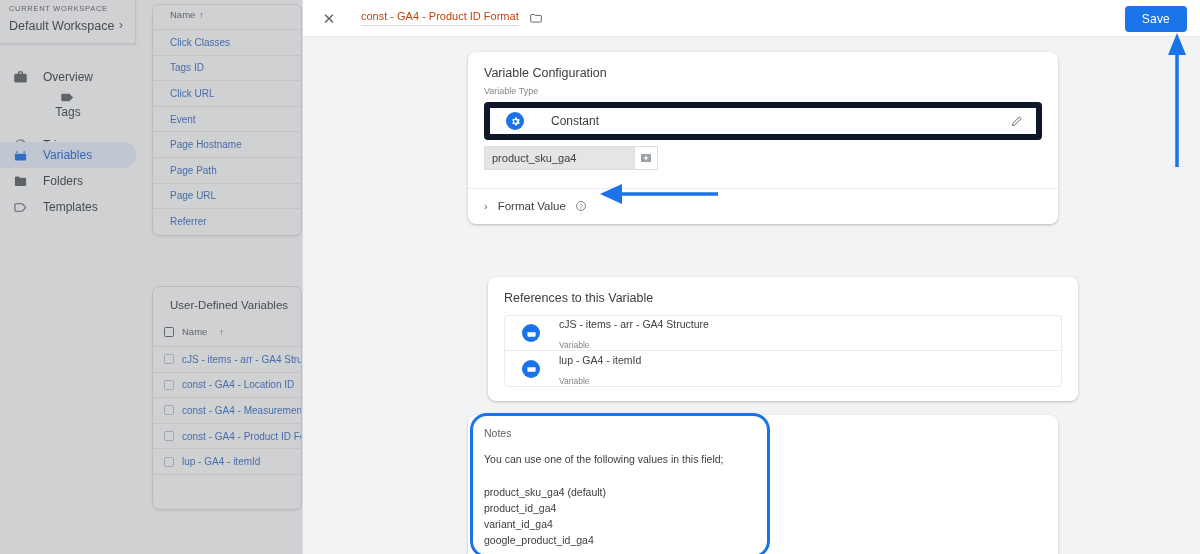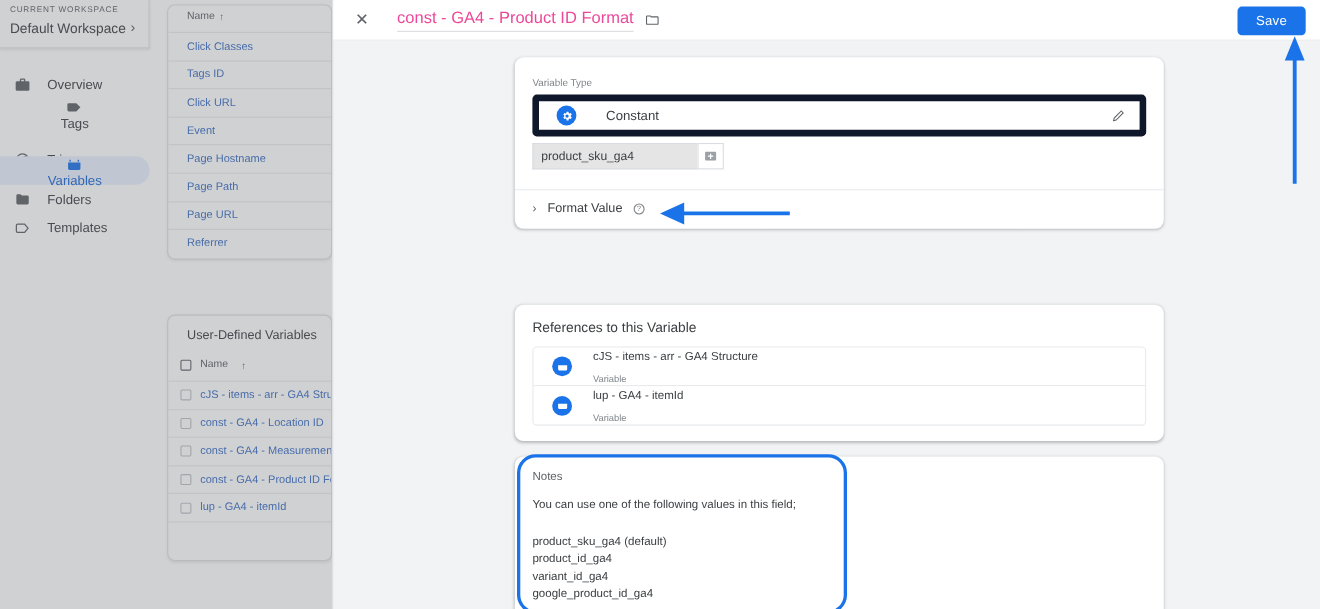--- a/index.html
+++ b/index.html
@@ -119,21 +119,21 @@
     background: #ffffff; border-bottom: 1px solid #e8eaed;
     display: flex; align-items: center;
   }
   .close-x {
     margin-left: 16px; width: 20px; height: 20px;
     display: flex; align-items: center; justify-content: center;
     color: #5f6368; font-size: 15px; line-height: 1;
   }
   .modal-title {
     margin-left: 22px;
-    font-size: 15px; color: #ec4899;
+    font-size: 11px; color: #c2410c;
     border-bottom: 1px solid #dadce0;
     padding-bottom: 3px;
   }
   .folder-ic {
     margin-left: 10px; color: #5f6368;
     display: flex; align-items: center;
   }
   .save-btn {
     position: absolute; right: 14px; top: 6px;
     background: #1a73e8; color: #fff;
@@ -148,21 +148,21 @@
     background: #ffffff; border-radius: 8px;
     box-shadow: 0 1px 3px rgba(60,64,67,0.22), 0 1px 2px rgba(60,64,67,0.10);
   }
   .mcard-title {
     font-size: 12.5px; color: #3c4043;
     padding: 14px 0 0 16px;
   }
 
   .field-label {
     font-size: 9px; color: #80868b;
-    padding-left: 16px; margin-top: 18px;
+    padding-left: 16px; margin-top: 6px;
   }
   .type-box {
     margin: 6px 16px 0 16px; height: 38px;
     border: 6px solid #0f172a; border-radius: 4px;
     display: flex; align-items: center; position: relative;
   }
   .type-icon {
     margin-left: 16px; width: 18px; height: 18px;
     border-radius: 50%; background: #1a73e8;
     display: flex; align-items: center; justify-content: center;
@@ -261,21 +261,21 @@
       <div class="nav-item" style="top:132px;">
         <span class="ic">
           <svg width="15" height="15" viewBox="0 0 24 24" fill="none" stroke="currentColor" stroke-width="1.6">
               <circle cx="12" cy="12" r="9"></circle>
               <path d="M16 8l-8 8" stroke-width="5" stroke-linecap="round"></path>
             </svg>
         </span>
         <span class="lbl">Triggers</span>
       </div>
 
-      <div class="nav-item active" style="top:142px;flex-direction:column;">
+      <div class="nav-item active" style="top:142px;">
         <span class="ic">
           <svg width="15" height="15" viewBox="0 0 24 24" fill="currentColor">
               <path d="M3 9h18v9a2 2 0 0 1-2 2H5a2 2 0 0 1-2-2V9zm2-4h2v3H5V5zm12 0h2v3h-2V5z"></path>
             </svg>
         </span>
         <span class="lbl">Variables</span>
       </div>
 
       <div class="nav-item" style="top:168px;">
         <span class="ic">
@@ -372,20 +372,21 @@
       <div class="modal-title">const - GA4 - Product ID Format</div>
       <div class="folder-ic">
         <svg width="14" height="14" viewBox="0 0 24 24" fill="none" stroke="currentColor" stroke-width="1.7">
             <path d="M3 7a1 1 0 0 1 1-1h5l1.5 1.5H20a1 1 0 0 1 1 1V18a1 1 0 0 1-1 1H4a1 1 0 0 1-1-1V7z"></path>
           </svg>
       </div>
       <button class="save-btn">Save</button>
     </div>
 
     <div class="mcard" style="top:52px;">
+      <div class="mcard-title">Variable Configuration</div>
 
       <div class="field-label">Variable Type</div>
       <div class="type-box">
         <span class="type-icon">
           <svg width="11" height="11" viewBox="0 0 24 24" fill="#ffffff">
               <path d="M19.4 13a7.6 7.6 0 0 0 0-2l2-1.6-2-3.4-2.4 1a7.6 7.6 0 0 0-1.7-1l-.4-2.6h-3.8l-.4 2.6a7.6 7.6 0 0 0-1.7 1l-2.4-1-2 3.4L6.6 11a7.6 7.6 0 0 0 0 2l-2 1.6 2 3.4 2.4-1a7.6 7.6 0 0 0 1.7 1l.4 2.6h3.8l.4-2.6a7.6 7.6 0 0 0 1.7-1l2.4 1 2-3.4-2-1.6z"></path>
               <circle cx="12" cy="12" r="3.2" fill="#1a73e8"></circle>
             </svg>
         </span>
         <span class="type-name">Constant</span>
@@ -407,21 +408,21 @@
       </div>
 
       <div class="fmt-sep"></div>
       <div class="fmt-row">
         <span class="chev-r">›</span>
         <span>Format Value</span>
         <span class="hicon">?</span>
       </div>
     </div>
 
-    <div class="mcard" style="top:277px;">
+    <div class="mcard" style="top:277px;margin-left:20px;">
       <div class="mcard-title">References to this Variable</div>
       <div class="ref-list">
 
         <div class="ref-item">
           <span class="ref-ic">
             <svg width="11" height="11" viewBox="0 0 24 24" fill="#ffffff">
                 <path d="M3 9h18v8a2 2 0 0 1-2 2H5a2 2 0 0 1-2-2V9z"></path>
               </svg>
           </span>
           <span class="ref-txt">

